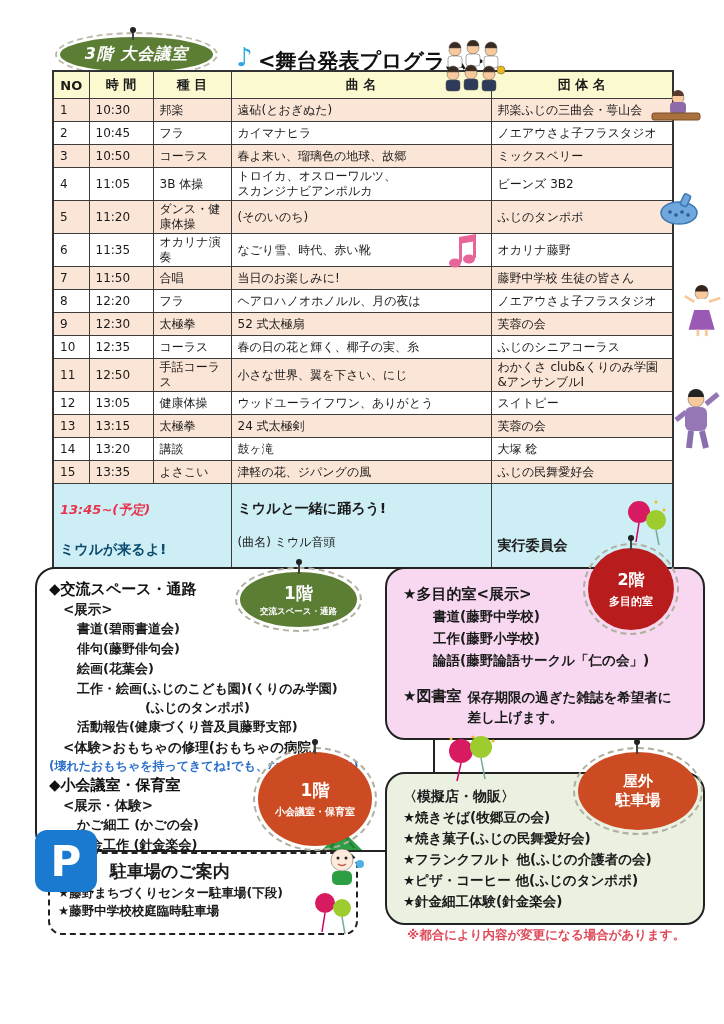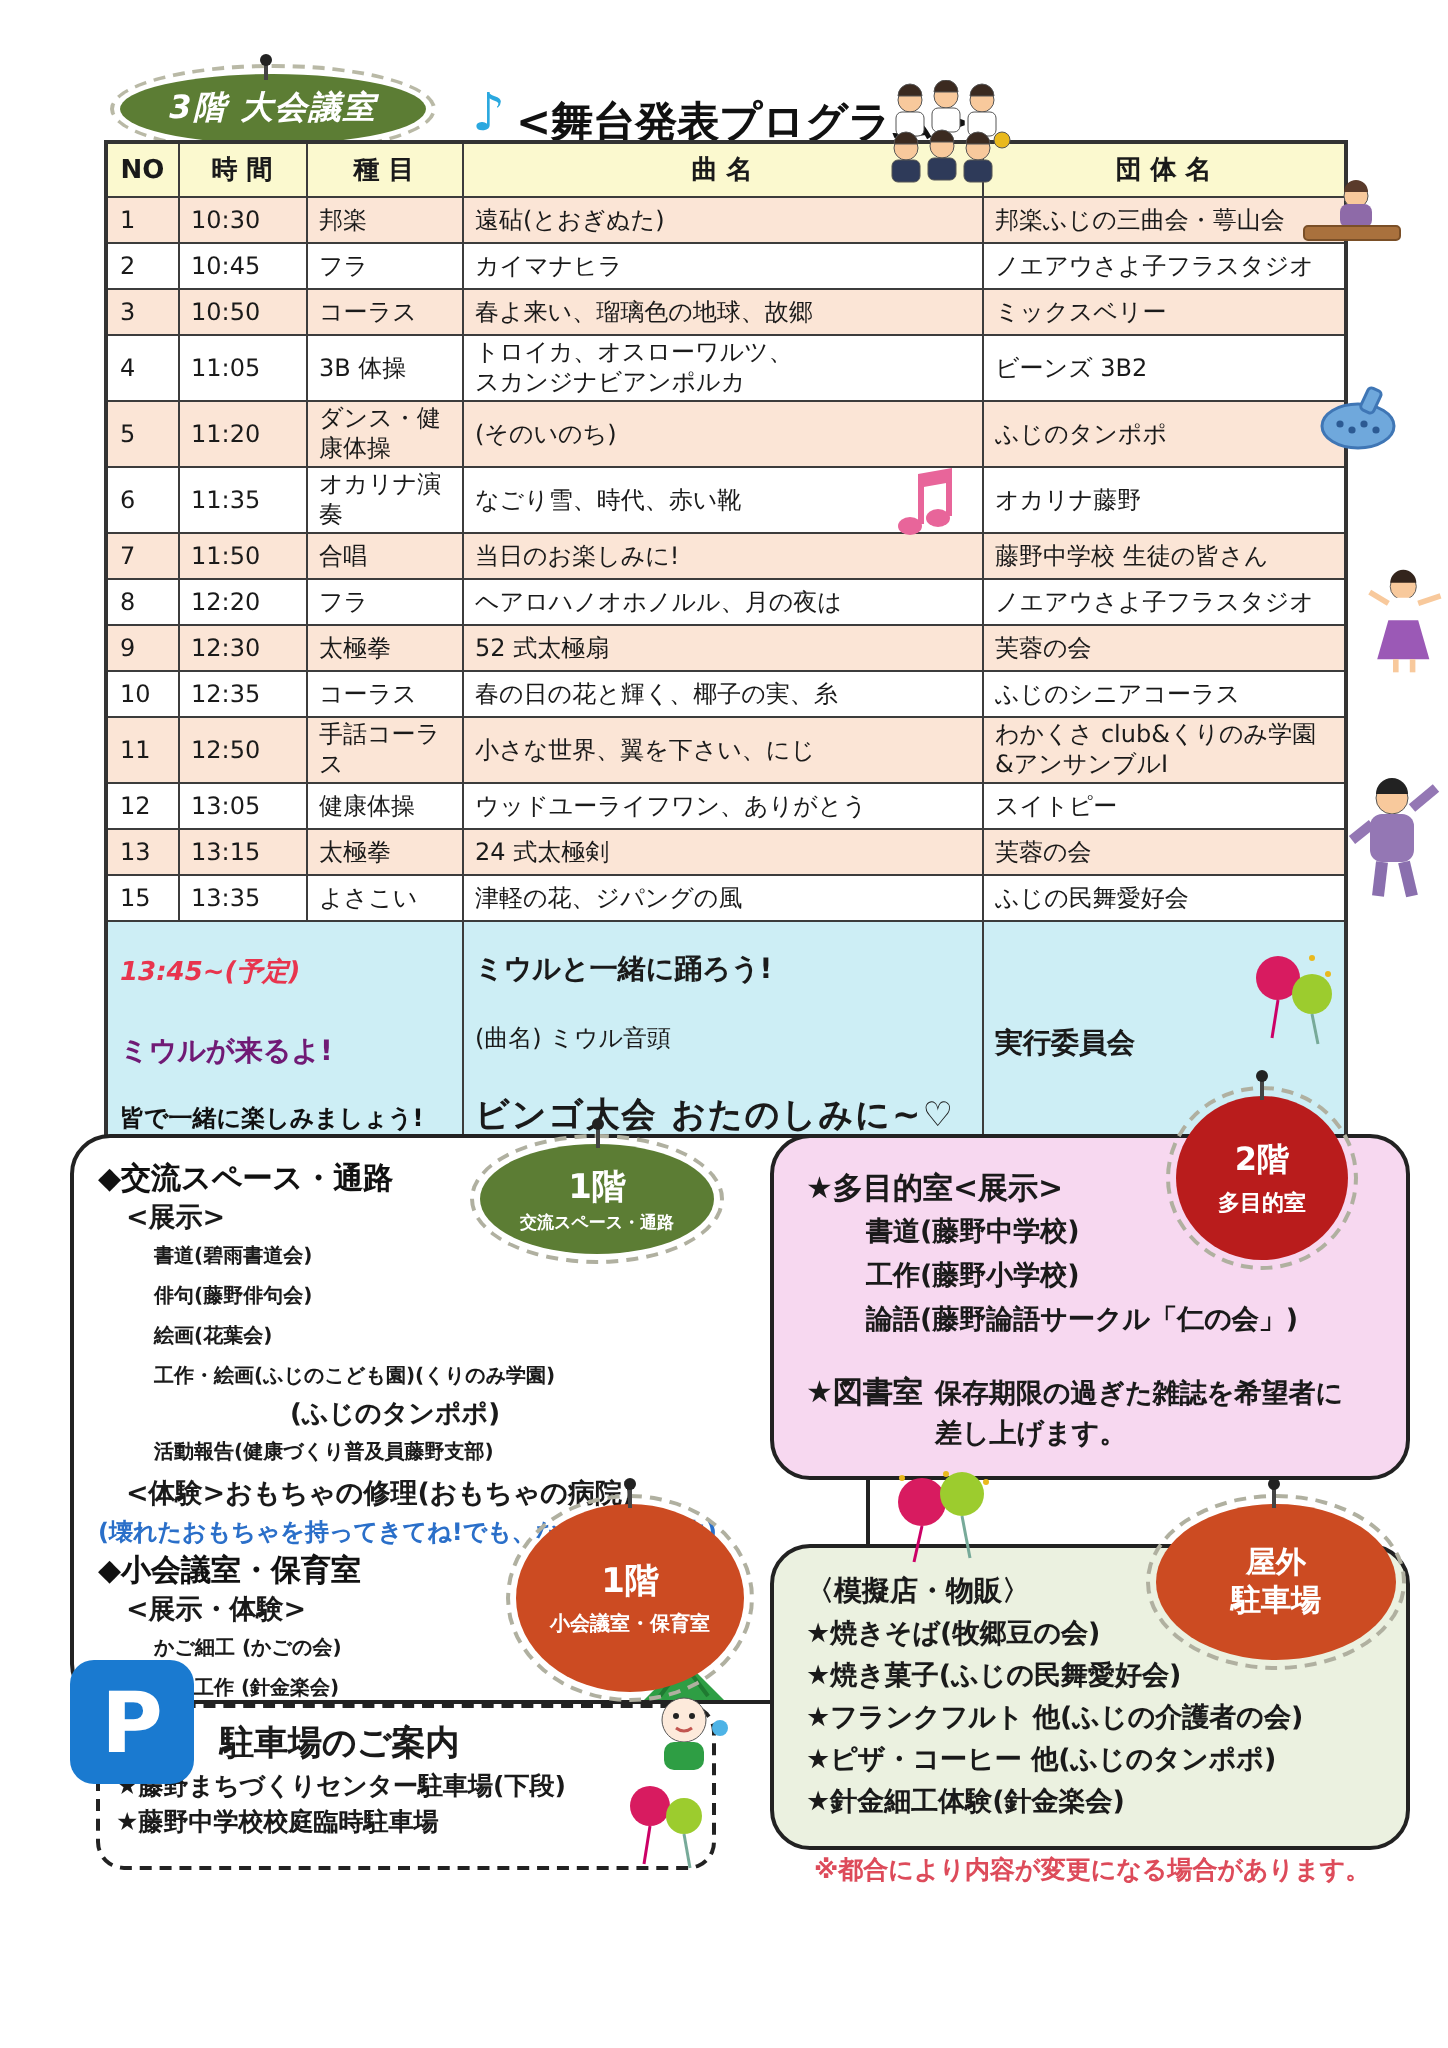--- a/index.html
+++ b/index.html
@@ -21,37 +21,37 @@
   table.program,table.program th,table.program td{border:1px solid #3c3c3c;}
   table.program{border:2px solid #333;}
   table.program th{background:#fbf9cf;font-weight:700;font-size:13px;height:24px;padding:1px 4px;}
   table.program td{padding:1px 6px;line-height:1.25;vertical-align:middle;white-space:pre-line;}
   tbody.rows tr{height:23px;}
   tbody.rows tr:nth-child(odd) td{background:#fbe5d6;}
   td.c-no{text-align:left;padding-left:8px;}
   .special td{background:#cdeef5;vertical-align:middle;}
   .sp-left{padding:4px 6px;}
   .sp-time{color:#e8354e;font-weight:800;font-size:13px;font-style:italic;}
-  .sp-head{color:#701a75;font-weight:800;font-size:14px;margin-top:8px;}
+  .sp-head{color:#0c4a6e;font-weight:800;font-size:14px;margin-top:8px;}
   .sp-sub{color:#111;font-weight:800;font-size:12px;margin-top:2px;}
   .sp-l1{font-size:14px;font-weight:600;}
   .sp-l2{font-size:12px;margin-top:2px;}
   .sp-l3{font-size:17px;font-weight:900;margin-top:6px;letter-spacing:1px;}
   .sp-right{font-size:14px;font-weight:600;position:relative;}
 
   
   .box{position:absolute;border:2.5px solid #222;border-radius:20px;background:#fff;box-sizing:border-box;}
   .left-box{left:35px;top:567px;width:400px;height:285px;padding:10px 8px 8px 12px;}
   .pink-box{left:385px;top:567px;width:320px;height:173px;background:#f7d8f0;padding:14px 10px 8px 16px;}
   .green-box{left:385px;top:772px;width:320px;height:153px;background:#ebf1e0;padding:12px 10px 8px 16px;}
   .parking-box{left:48px;top:852px;width:310px;height:83px;border:2.5px dashed #222;border-radius:14px;background:#fff;}
 
   .left-box .t{font-weight:800;font-size:15px;line-height:20px;color:#111;}
   .left-box .i1{margin-left:14px;font-weight:600;font-size:13.5px;line-height:20px;}
-  .left-box .i2{margin-left:28px;font-weight:600;font-size:10px;line-height:20px;}
+  .left-box .i2{margin-left:28px;font-weight:600;font-size:13px;line-height:20px;}
   .left-box .i3{margin-left:96px;font-weight:600;font-size:13px;line-height:18px;}
   .left-box .blue{color:#2a6fc9;font-weight:800;font-size:12px;line-height:18px;}
 
   .pink-box .t{font-weight:800;font-size:15px;line-height:22px;}
   .pink-box .i2{margin-left:30px;font-weight:600;font-size:13.5px;line-height:22px;}
   .library-row{display:flex;margin-top:16px;}
   .library-label{font-weight:800;font-size:15px;white-space:nowrap;}
   .library-text{font-weight:600;font-size:13.5px;line-height:20px;white-space:pre-line;margin-left:6px;}
 
   .green-box .h{font-weight:700;font-size:14px;line-height:21px;}
@@ -225,20 +225,27 @@
           <td class="c-category">健康体操</td>
           <td class="c-song">ウッドユーライフワン、ありがとう</td>
           <td class="c-group">スイトピー</td>
         </tr>
         <tr>
           <td class="c-no">13</td>
           <td class="c-time">13:15</td>
           <td class="c-category">太極拳</td>
           <td class="c-song">24 式太極剣</td>
           <td class="c-group">芙蓉の会</td>
+        </tr>
+        <tr>
+          <td class="c-no">14</td>
+          <td class="c-time">13:20</td>
+          <td class="c-category">講談</td>
+          <td class="c-song">鼓ヶ滝</td>
+          <td class="c-group">大塚 稔</td>
         </tr>
         <tr>
           <td class="c-no">15</td>
           <td class="c-time">13:35</td>
           <td class="c-category">よさこい</td>
           <td class="c-song">津軽の花、ジパングの風</td>
           <td class="c-group">ふじの民舞愛好会</td>
         </tr>
       </tbody>
     <tbody>

